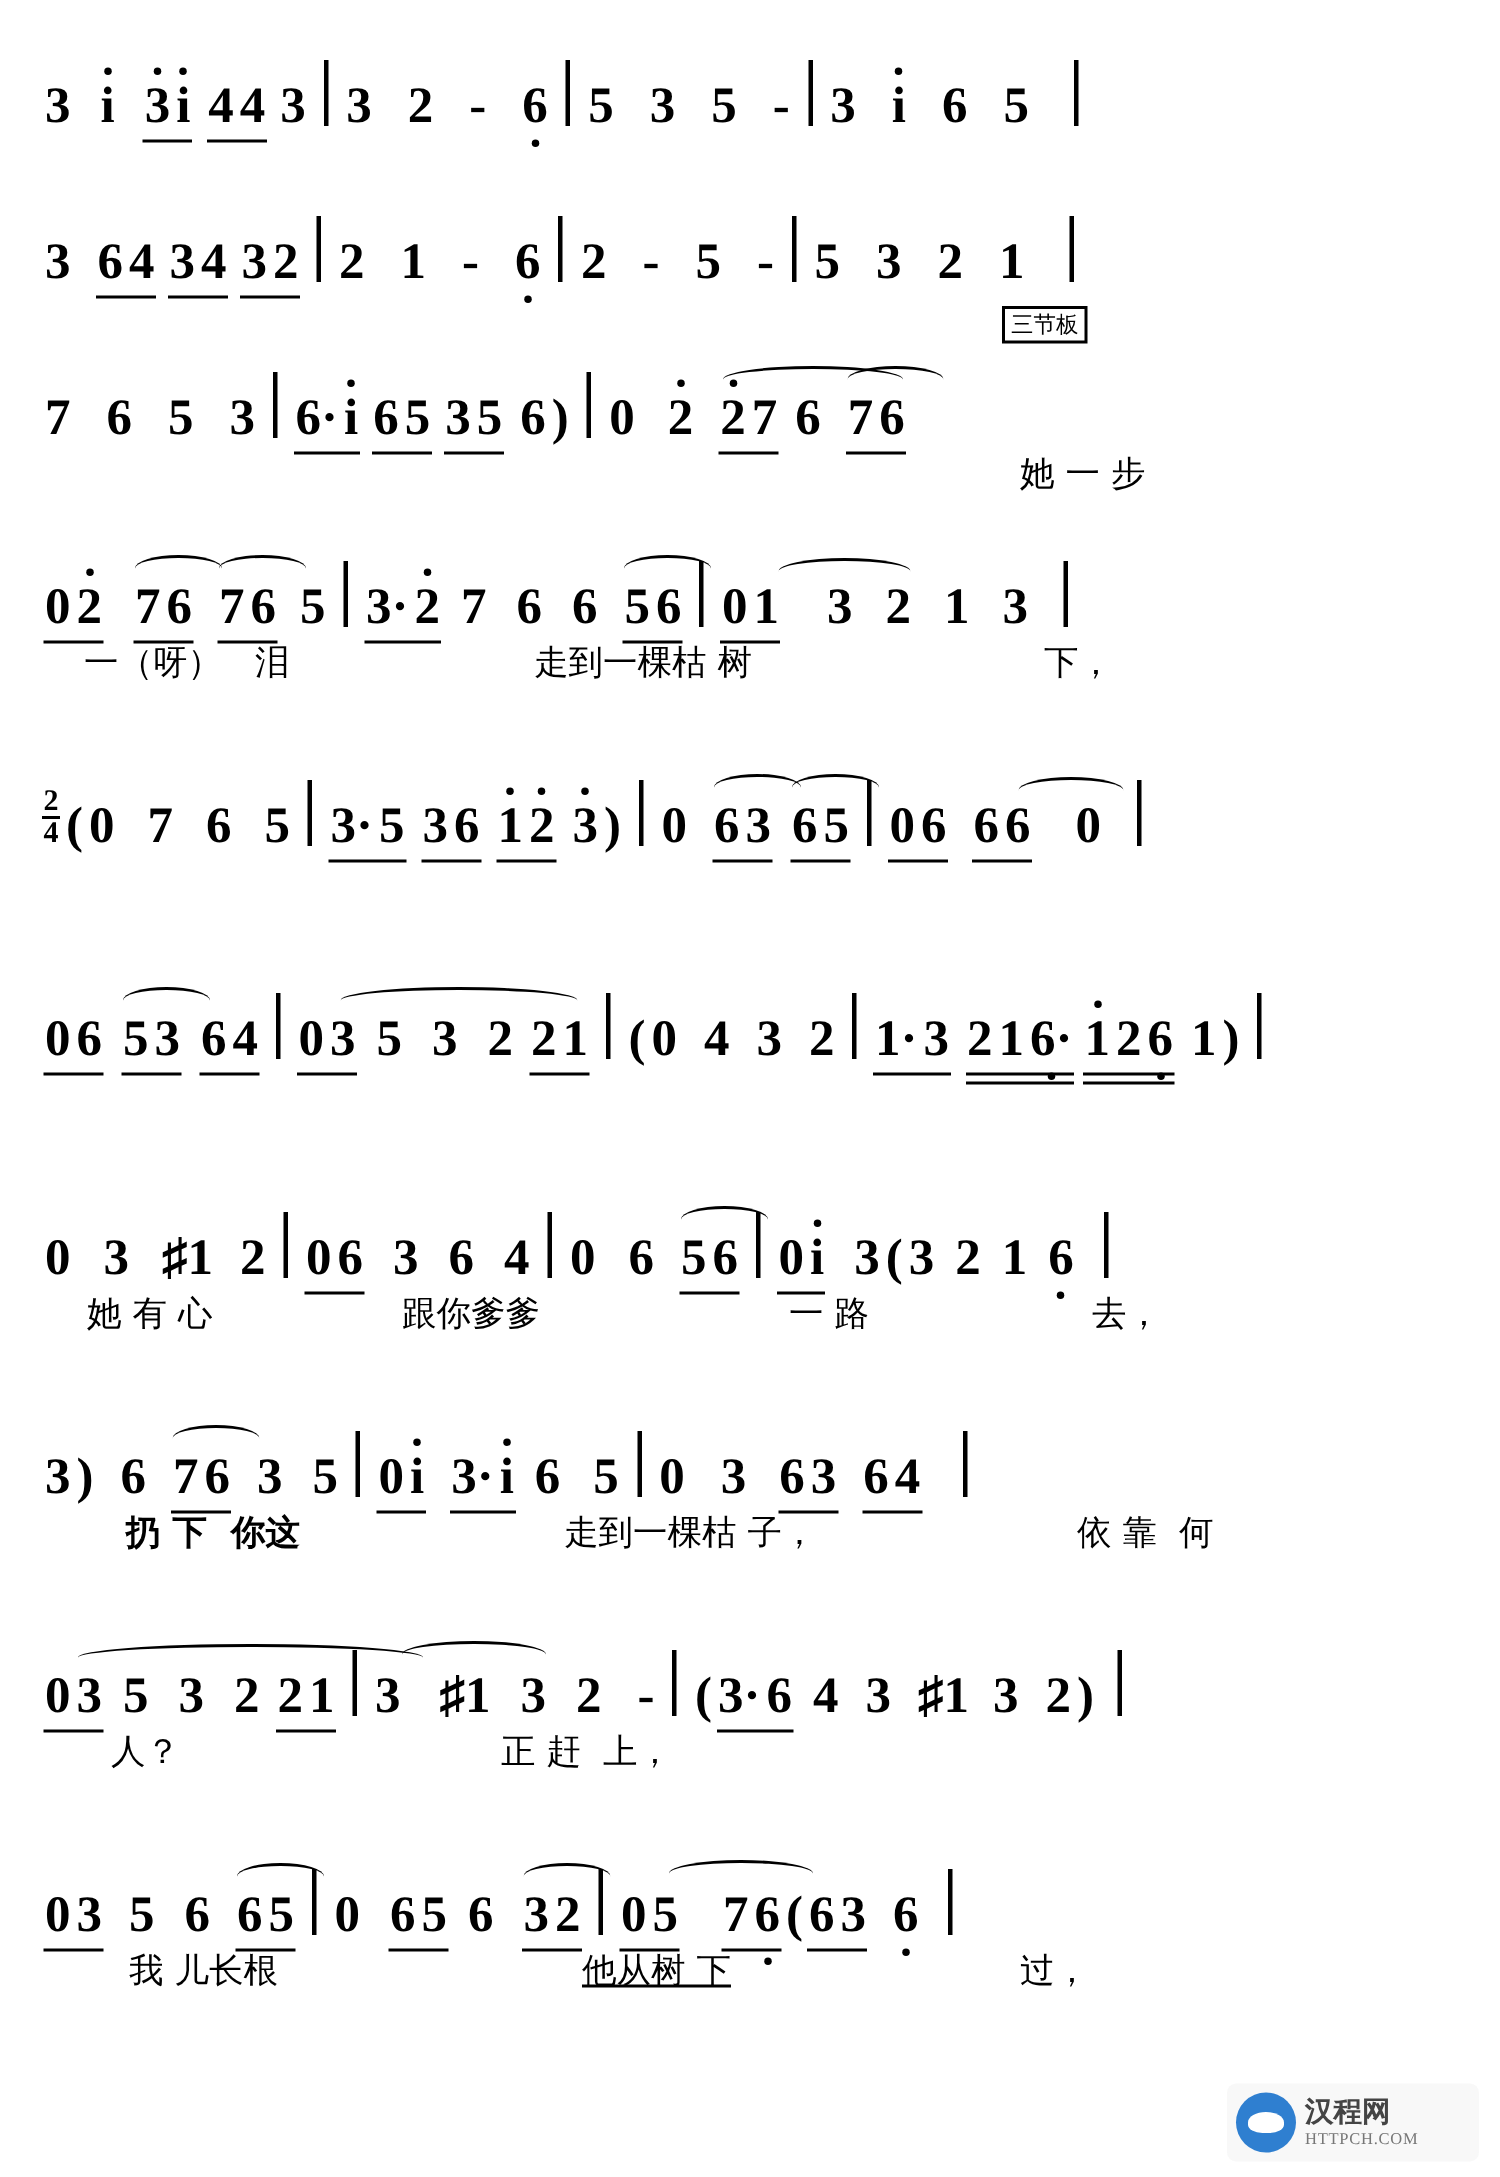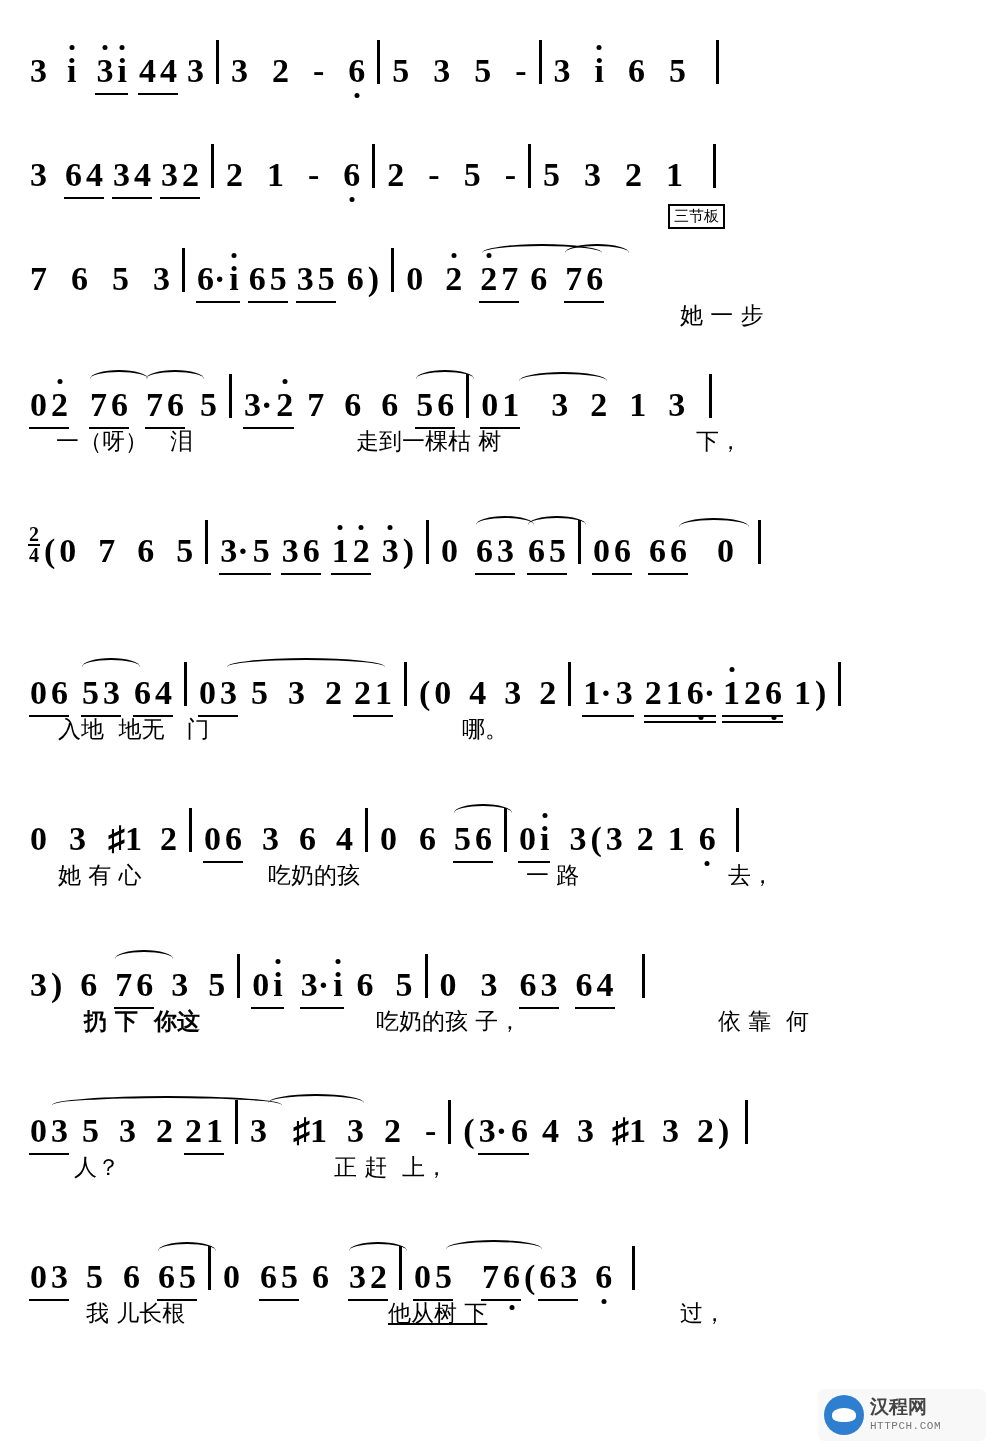--- a/index.html
+++ b/index.html
@@ -174,21 +174,21 @@
   }
   .wm-logo::after {
     content: "";
     position: absolute;
     left: 8px; top: 13px;
     width: 24px; height: 14px;
     background: #fff;
     border-radius: 50% 50% 40% 40%;
   }
   .wm-text {
-    font-family: Liberation Mono, monospace;
+    font-family: Liberation Serif, serif;
     line-height: 1.15;
   }
   .wm-title { font-size: 19px; color: #444; font-weight: bold; }
   .wm-url { font-size: 11px; color: #777; letter-spacing: 0.5px; }
   .rowwrap { position: relative; }
 </style>
 </head>
 <body>
 
 <div class="sheet">
@@ -490,24 +490,20 @@
       </span>
       <span class="sp" style="width:4px"></span>
       <span class="grp u2">
         <span class="note dot-up">1</span><span class="note">2</span><span class="note dot-dn">6</span>
       </span>
       <span class="sp" style="width:8px"></span>
       <span class="note">1</span>
       <span class="note">)</span>
       <span class="bar" style="margin-left:10px"></span>
     </div>
-    <div class="lyric-line">
-      <span class="lyric" style="left:30px;">入地&nbsp;&nbsp;地无&nbsp;&nbsp;&nbsp;门</span>
-      <span class="lyric" style="left:434px;">哪。</span>
-    </div>
   </div>
 
   <div class="system rowwrap" style="height:146px;">
     <div class="staff-line" style="padding-top:30px;">
       <span class="note">0</span>
       <span class="sp" style="width:18px"></span>
       <span class="note">3</span>
       <span class="sp" style="width:18px"></span>
       <span class="note">♯1</span>
       <span class="sp" style="width:14px"></span>
@@ -542,21 +538,21 @@
       <span class="sp" style="width:10px"></span>
       <span class="note">2</span>
       <span class="sp" style="width:10px"></span>
       <span class="note">1</span>
       <span class="sp" style="width:10px"></span>
       <span class="note dot-dn">6</span>
       <span class="bar" style="margin-left:18px"></span>
     </div>
     <div class="lyric-line">
       <span class="lyric" style="left:30px;">她 有 心</span>
-      <span class="lyric" style="left:240px;">吃奶的孩</span>
+      <span class="lyric" style="left:240px;">跟你爹爹</span>
       <span class="lyric" style="left:498px;">一 路</span>
       <span class="lyric" style="left:700px;">去，</span>
     </div>
   </div>
 
   <div class="system rowwrap" style="height:146px;">
     <div class="staff-line" style="padding-top:30px;">
       <span class="note">3</span>
       <span class="note">)</span>
       <span class="sp" style="width:14px"></span>
@@ -591,21 +587,21 @@
         <span class="note">6</span><span class="note">3</span>
       </span>
       <span class="sp" style="width:14px"></span>
       <span class="grp u1">
         <span class="note">6</span><span class="note">4</span>
       </span>
       <span class="bar" style="margin-left:26px"></span>
     </div>
     <div class="lyric-line">
       <span class="lyric" style="left:56px;font-weight:bold;">扔 下&nbsp;&nbsp;你这</span>
-      <span class="lyric" style="left:348px;">吃奶的孩 子，</span>
+      <span class="lyric" style="left:348px;">走到一棵枯 子，</span>
       <span class="lyric" style="left:690px;">依 靠&nbsp;&nbsp;何</span>
     </div>
   </div>
 
   <div class="system rowwrap" style="height:146px;">
     <div class="staff-line" style="padding-top:30px;">
       <span class="grp u1">
         <span class="slur" style="width:230px; left:24px;"></span>
         <span class="note">0</span><span class="note">3</span>
       </span>

